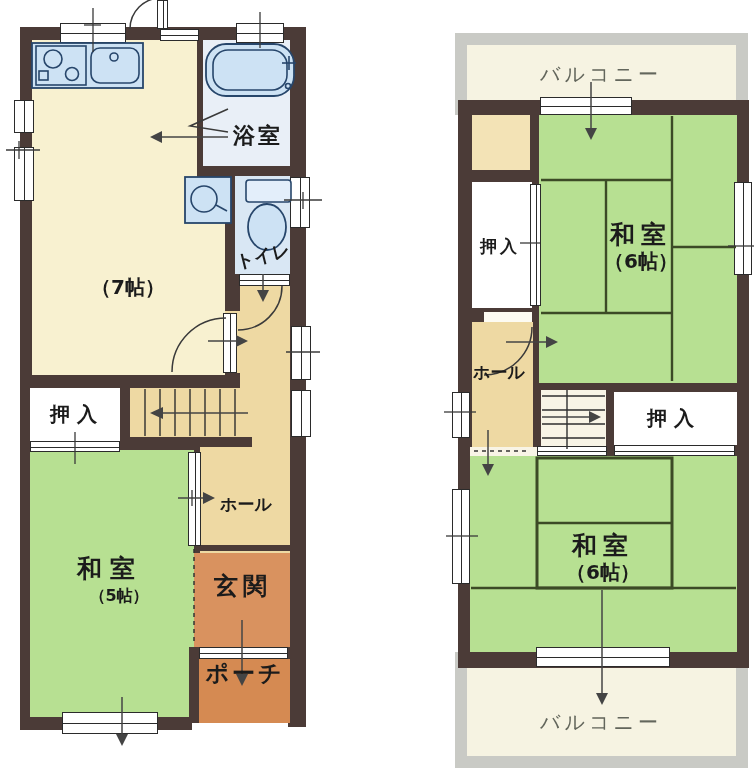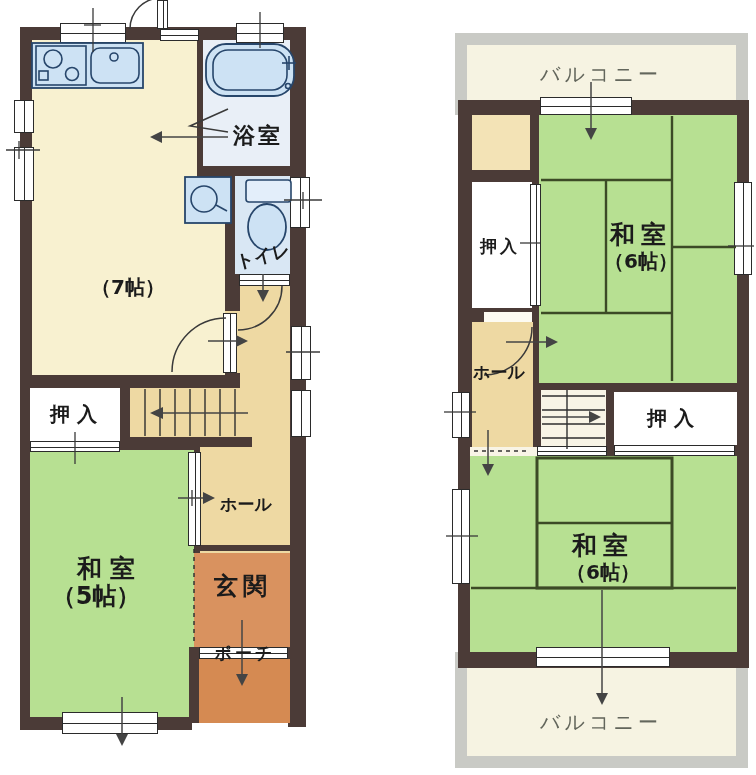--- a/index.html
+++ b/index.html
@@ -224,24 +224,24 @@
       <line class="tick" x1="444" y1="412" x2="476" y2="412"></line>
       <line class="tick" x1="520" y1="243" x2="540" y2="243"></line>
     </g>
   </svg>
 
   <div class="label" style="left:128px;top:287px;font-size:20px;">（7帖）</div>
   <div class="label" style="left:258px;top:136px;font-size:22px;letter-spacing:3px;">浴室</div>
   <div class="label" style="left:263px;top:256px;font-size:18px;transform:translate(-50%,-50%) rotate(-14deg);">トイレ</div>
   <div class="label" style="left:77px;top:414px;font-size:20px;letter-spacing:7px;">押入</div>
   <div class="label" style="left:110px;top:568px;font-size:25px;letter-spacing:8px;">和室</div>
-  <div class="label" style="left:96px;top:596px;font-size:24px;">（5帖）</div>
+  <div class="label" style="left:119px;top:596px;font-size:16px;">（5帖）</div>
   <div class="label" style="left:246px;top:504px;font-size:17px;">ホール</div>
   <div class="label" style="left:243px;top:586px;font-size:24px;letter-spacing:5px;">玄関</div>
-  <div class="label" style="left:245px;top:653px;font-size:17px;letter-spacing:3px;">ポーチ</div>
+  <div class="label" style="left:245px;top:673px;font-size:23px;letter-spacing:3px;">ポーチ</div>
 
   <div class="label gray" style="left:601px;top:74px;font-size:20px;letter-spacing:4px;">バルコニー</div>
   <div class="label" style="left:500px;top:246px;font-size:17px;letter-spacing:3px;">押入</div>
   <div class="label" style="left:641px;top:234px;font-size:25px;letter-spacing:6px;">和室</div>
   <div class="label" style="left:641px;top:261px;font-size:20px;">（6帖）</div>
   <div class="label" style="left:499px;top:372px;font-size:17px;">ホール</div>
   <div class="label" style="left:674px;top:418px;font-size:20px;letter-spacing:7px;">押入</div>
   <div class="label" style="left:603px;top:545px;font-size:25px;letter-spacing:6px;">和室</div>
   <div class="label" style="left:603px;top:572px;font-size:20px;">（6帖）</div>
   <div class="label gray" style="left:601px;top:722px;font-size:20px;letter-spacing:4px;">バルコニー</div>

